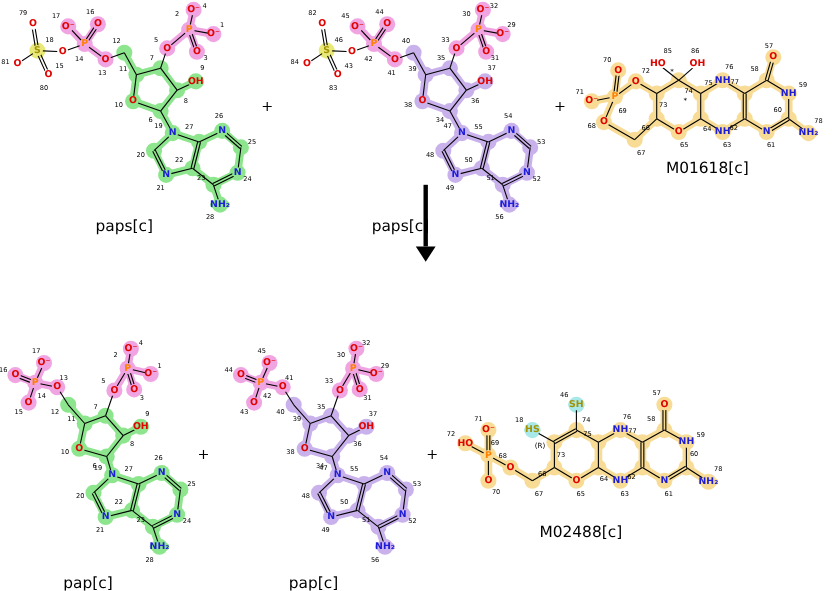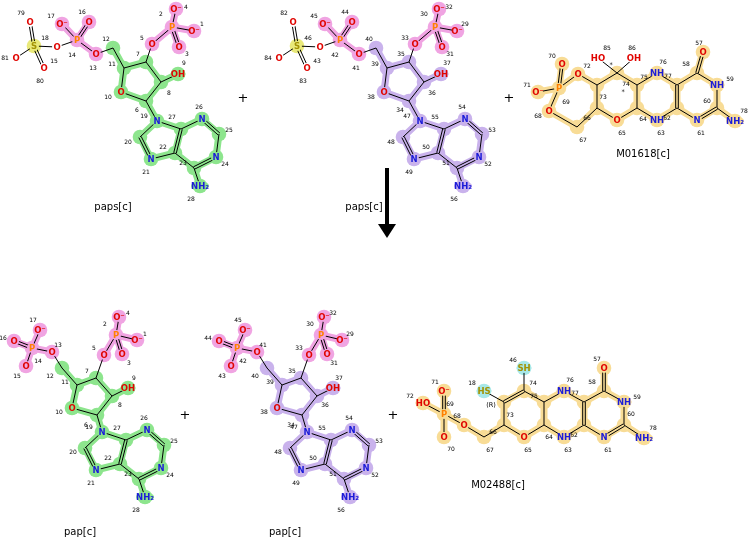--- a/index.html
+++ b/index.html
@@ -1,18 +1,18 @@
 <!DOCTYPE html>
 <html><head>
 <meta charset="utf-8">
 <style>
   html,body{margin:0;padding:0;background:#ffffff;}
   #canvas{position:relative;font-family:"DejaVu Sans",sans-serif;overflow:hidden;background:#ffffff;}
   #mol-svg{position:absolute;left:0;top:0;}
-  .mol-label{position:absolute;transform:translate(-50%,-50%);font-size:10px;color:#000;white-space:nowrap;}
+  .mol-label{position:absolute;transform:translate(-50%,-50%);font-size:14px;color:#000;white-space:nowrap;}
   .plus{position:absolute;transform:translate(-50%,-50%);font-size:13px;color:#000;}
   #arrow-shaft{position:absolute;background:#000;}
   #arrow-head{position:absolute;width:0;height:0;border-style:solid;border-color:#000 transparent transparent transparent;}
   .asym{font-size:8.5px;font-weight:bold;font-family:"DejaVu Sans",sans-serif;}
   .anum{font-size:6px;font-family:"DejaVu Sans",sans-serif;fill:#000;}
   .aextra{font-size:6.5px;font-family:"DejaVu Sans",sans-serif;fill:#000;}
 </style>
 </head>
 <body>
 
@@ -928,21 +928,21 @@
         <text x="451" y="448" text-anchor="middle" dominant-baseline="central" class="anum" fill="#000000">70</text>
         <text x="491" y="405" text-anchor="middle" dominant-baseline="central" class="aextra">(R)</text>
       </g>
     </svg>
 
   <div class="mol-label" style="left: 113px; top: 206px;">paps[c]</div>
   <div class="mol-label" style="left: 364px; top: 206px;">paps[c]</div>
   <div class="mol-label" style="left: 643px; top: 153px;">M01618[c]</div>
   <div class="mol-label" style="left: 80px; top: 531px;">pap[c]</div>
   <div class="mol-label" style="left: 285px; top: 531px;">pap[c]</div>
-  <div class="mol-label" style="left: 498px; top: 484px;">M02488[c]</div>
+  <div class="mol-label" style="left: 528px; top: 484px;">M02488[c]</div>
 
   <div class="plus" style="left: 243px; top: 97px;">+</div>
   <div class="plus" style="left: 509px; top: 97px;">+</div>
   <div class="plus" style="left: 185px; top: 414px;">+</div>
   <div class="plus" style="left: 393px; top: 414px;">+</div>
 
   <div id="arrow-shaft" style="left: 385px; top: 168px; width: 4px; height: 56px;"></div>
   <div id="arrow-head" style="left: 378px; top: 224px; border-width: 14px 9px 0px;"></div>
 </div>
 

